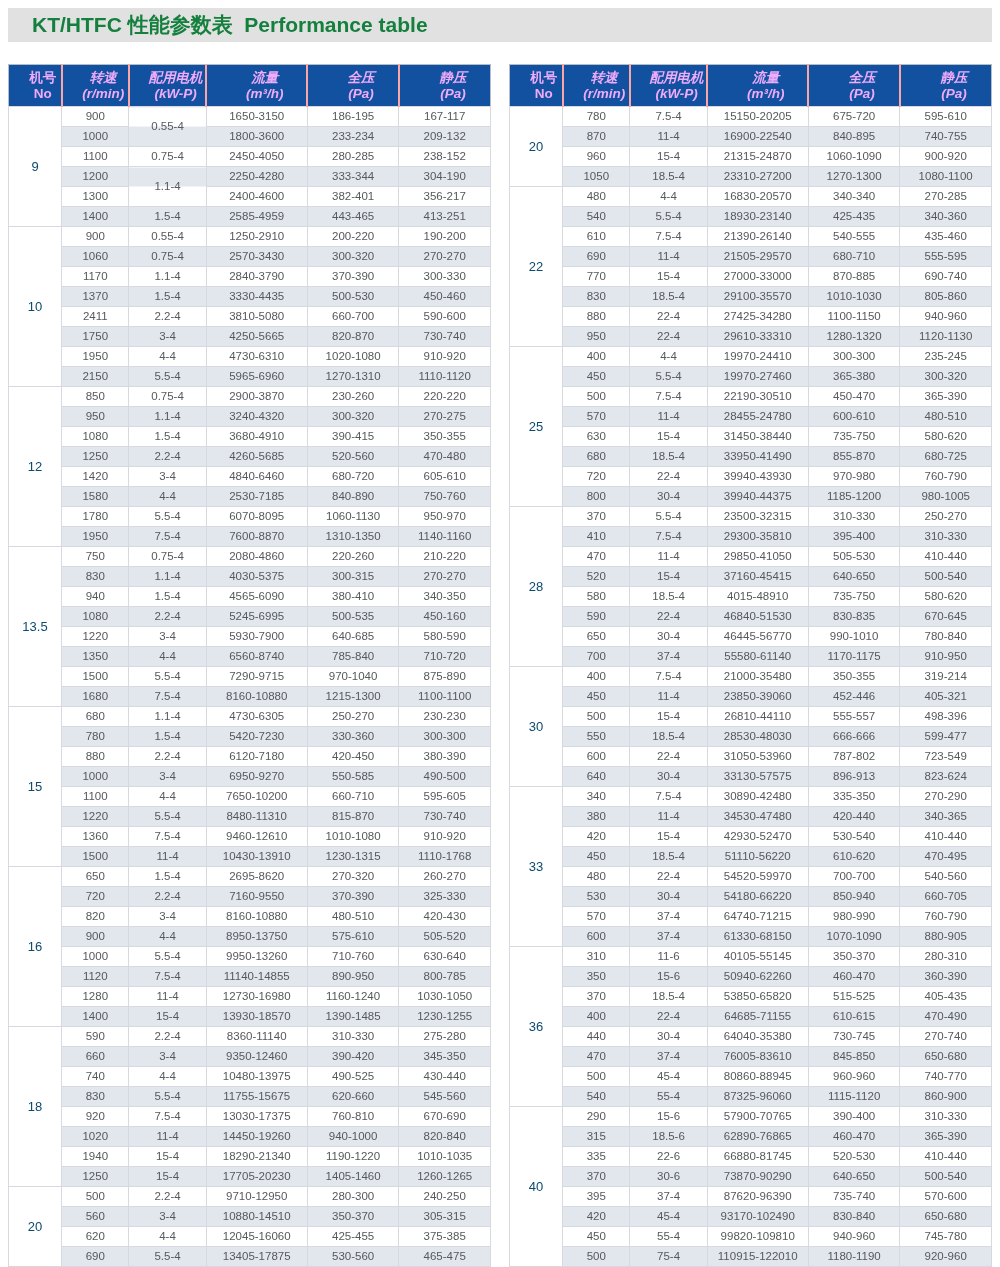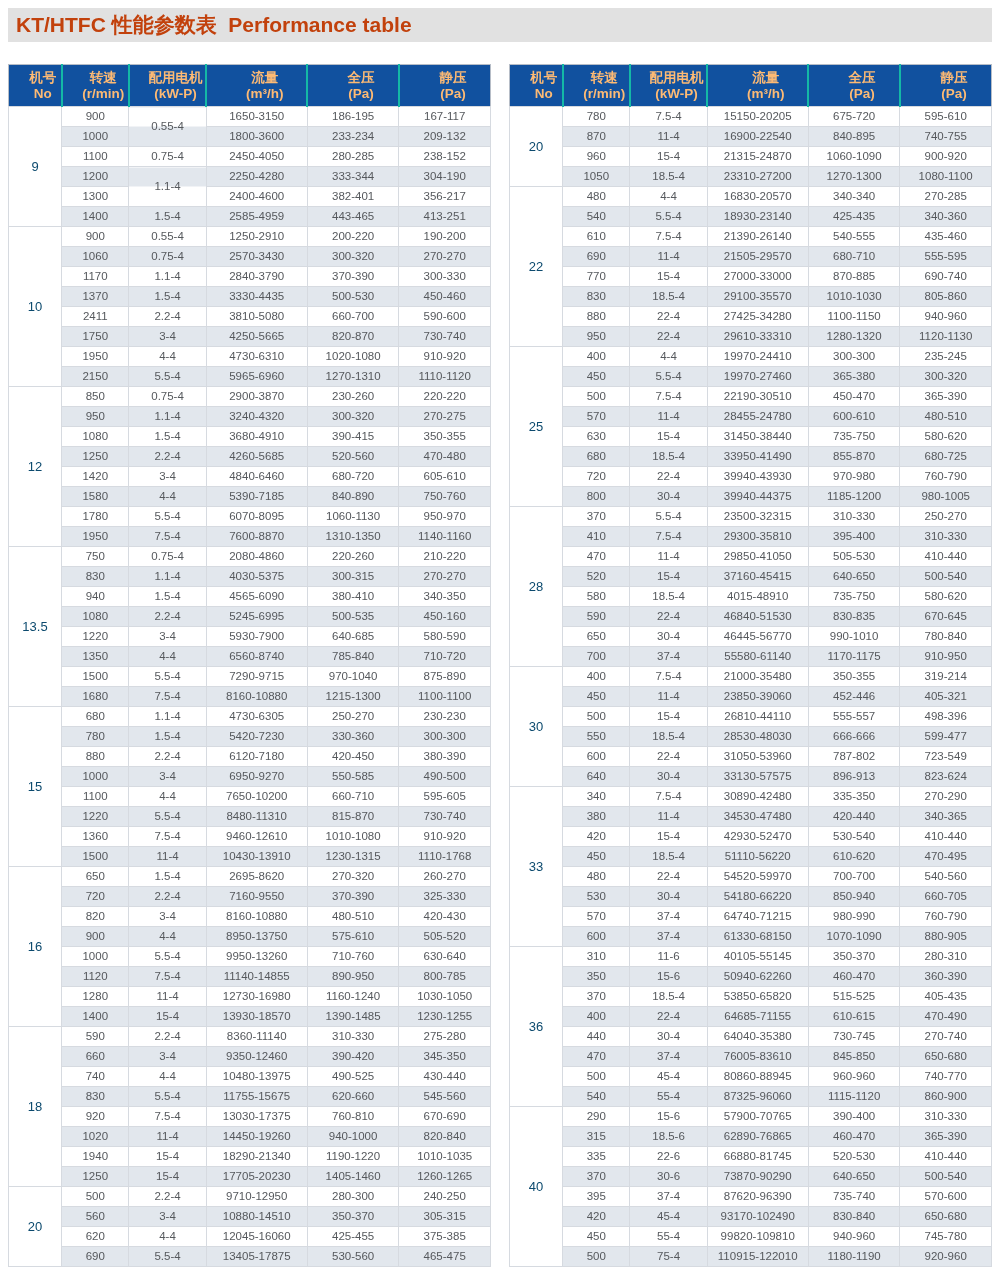--- a/index.html
+++ b/index.html
@@ -1,25 +1,25 @@
 <!DOCTYPE html>
 <html><head>
 <meta charset="utf-8">
 <style>
   html,body{margin:0;padding:0;background:#fff;}
   .page{position:relative;width:1000px;height:1267px;background:#fff;overflow:hidden;
         font-family:"Liberation Sans","DejaVu Sans",sans-serif;}
   .title-band{position:absolute;left:8px;top:8px;width:984px;height:34px;background:#e1e1e1;}
-  .title-band .title{display:inline-block;padding-left:8px;line-height:34px;font-size:21px;
-        font-weight:bold;color:#c2410c;white-space:pre;}
+  .title-band .title{display:inline-block;padding-left:24px;line-height:34px;font-size:21px;
+        font-weight:bold;color:#15803d;white-space:pre;}
   .tables{position:absolute;top:64px;left:8px;width:984px;display:flex;gap:18px;}
   table.perf{flex:1;border-collapse:collapse;table-layout:fixed;font-size:11.5px;color:#55585c;}
-  table.perf th{background:#11519f;color:#fdba74;font-weight:bold;font-size:13.5px;
+  table.perf th{background:#11519f;color:#f0abfc;font-weight:bold;font-size:13.5px;
         padding:5px 0 4px 16px;line-height:16px;text-align:center;margin-left:40px;}
-  table.perf th+th{border-left:2px solid #14b8a6;}
+  table.perf th+th{border-left:2px solid #fca5a5;font-style:italic;}
   table.perf td{height:13px;padding:3px 0;text-align:center;vertical-align:middle;
         border:1px solid #d6dae0;background:#ffffff;line-height:13px;}
   table.perf{border:1px solid #b6bdc7;}
   tr.stripe td{background:#e2e7ed;}
   td.mno{background:#ffffff !important;font-size:13px;color:#0c4a6e;border-right:1px solid #c6ccd4;}
   tr.group-start td{border-top:1px solid #a9b1bc;}
   td.merge-ws{background:linear-gradient(to bottom,#ffffff 50%,#e2e7ed 50%) !important;}
   td.merge-sw{background:linear-gradient(to bottom,#e2e7ed 50%,#ffffff 50%) !important;}
 </style>
 </head>
@@ -198,21 +198,21 @@
           <tr>
             <td>1420</td>
             <td>3-4</td>
             <td>4840-6460</td>
             <td>680-720</td>
             <td>605-610</td>
           </tr>
           <tr class="stripe">
             <td>1580</td>
             <td>4-4</td>
-            <td>5390-7185</td>
+            <td>2530-7185</td>
             <td>840-890</td>
             <td>750-760</td>
           </tr>
           <tr>
             <td>1780</td>
             <td>5.5-4</td>
             <td>6070-8095</td>
             <td>1060-1130</td>
             <td>950-970</td>
           </tr>

